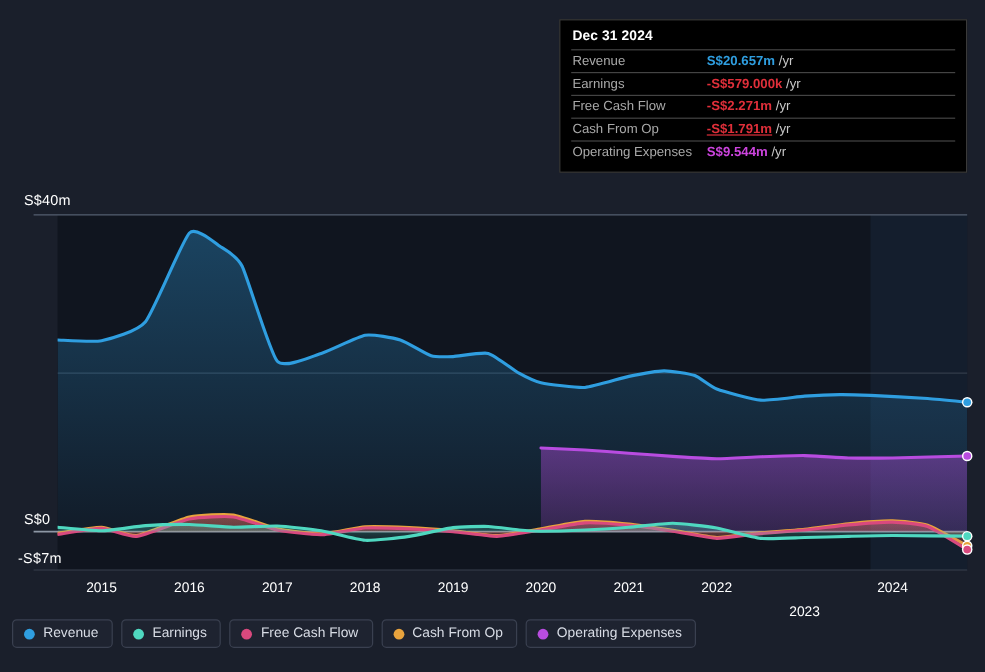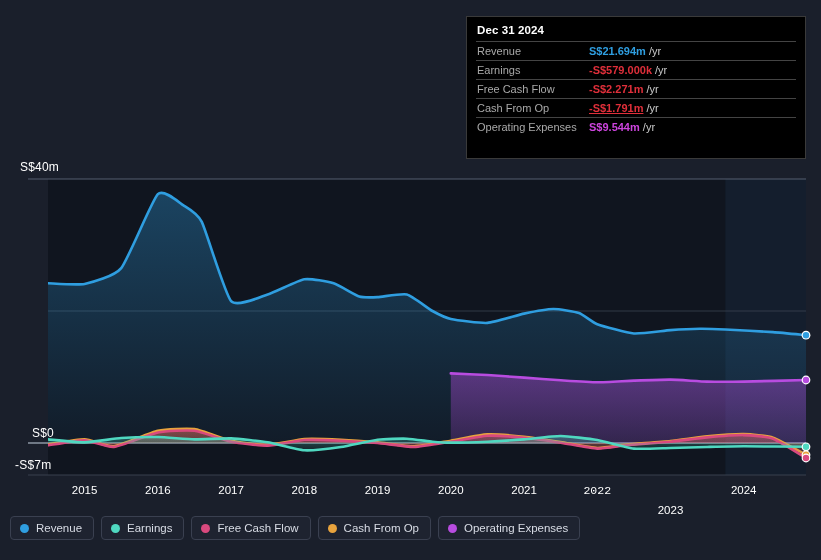--- a/index.html
+++ b/index.html
@@ -24,21 +24,21 @@
     position:absolute;color:#ffffff;font-size:11.5px;
     white-space:nowrap;transform:translateX(-50%);
   }
 
   
   #tooltip{
     position:absolute;left:466px;top:16px;width:340px;
     background:#000000;
     border:1px solid #3a3a3a;
     box-sizing:border-box;
-    padding:6px 9px 22px 9px;
+    padding:6px 9px 7px 9px;
     z-index:40;
   }
   #tooltip .tt-date{
     color:#ffffff;font-size:11.5px;font-weight:bold;
     padding:1px 0 5px 1px;letter-spacing:.1px;
   }
   .tt-row{
     display:flex;align-items:baseline;
     border-top:1px solid #444444;
     padding:3px 1px 3px 1px;
@@ -127,42 +127,42 @@
       <circle cx="806" cy="380.0096" r="3.2" fill="#b84ce0"></circle>
       <circle cx="806" cy="446.8214" r="4.4" fill="#ffffff"></circle>
       <circle cx="806" cy="446.8214" r="3.2" fill="#4fd8c0"></circle>
       <circle cx="806" cy="454.8206" r="4.4" fill="#ffffff"></circle>
       <circle cx="806" cy="454.8206" r="3.2" fill="#e8a33d"></circle>
       <circle cx="806" cy="457.9886" r="4.4" fill="#ffffff"></circle>
       <circle cx="806" cy="457.9886" r="3.2" fill="#d9497e"></circle>
     </svg>
 
   <div class="ylab" style="left:20px;top:160px;">S$40m</div>
-  <div class="ylab" style="left:32px;top:426px;">S$0</div>
+  <div class="ylab" style="left:20px;top:426px;">S$0</div>
   <div class="ylab" style="left:15px;top:458px;">-S$7m</div>
 
   <div id="xlabels">
       <div class="xlab" style="left: 84.6184px; top: 484px;">2015</div>
       <div class="xlab" style="left: 157.855px; top: 484px;">2016</div>
       <div class="xlab" style="left: 231.092px; top: 484px;">2017</div>
       <div class="xlab" style="left: 304.329px; top: 484px;">2018</div>
       <div class="xlab" style="left: 377.565px; top: 484px;">2019</div>
       <div class="xlab" style="left: 450.802px; top: 484px;">2020</div>
       <div class="xlab" style="left: 524.039px; top: 484px;">2021</div>
-      <div class="xlab" style="left: 597.275px; top: 484px; font-family: Liberation Mono, monospace;">2022</div>
+      <div class="xlab" style="left: 597.275px; top: 484px;">2022</div>
       <div class="xlab" style="left: 670.512px; top: 504px;">2023</div>
       <div class="xlab" style="left: 743.749px; top: 484px;">2024</div>
     </div>
 
   <div id="tooltip">
     <div class="tt-date">Dec 31 2024</div>
     <div id="tt-rows">
         <div class="tt-row">
           <div class="tt-key">Revenue</div>
-          <div class="tt-valwrap"><span class="tt-val" style="color: rgb(47, 158, 224);">S$21.694m</span><span class="tt-unit"> /yr</span></div>
+          <div class="tt-valwrap"><span class="tt-val" style="color: rgb(47, 158, 224);">S$20.657m</span><span class="tt-unit"> /yr</span></div>
         </div>
         <div class="tt-row">
           <div class="tt-key">Earnings</div>
           <div class="tt-valwrap"><span class="tt-val" style="color: rgb(224, 47, 58);">-S$579.000k</span><span class="tt-unit"> /yr</span></div>
         </div>
         <div class="tt-row">
           <div class="tt-key">Free Cash Flow</div>
           <div class="tt-valwrap"><span class="tt-val" style="color: rgb(224, 47, 58);">-S$2.271m</span><span class="tt-unit"> /yr</span></div>
         </div>
         <div class="tt-row">

